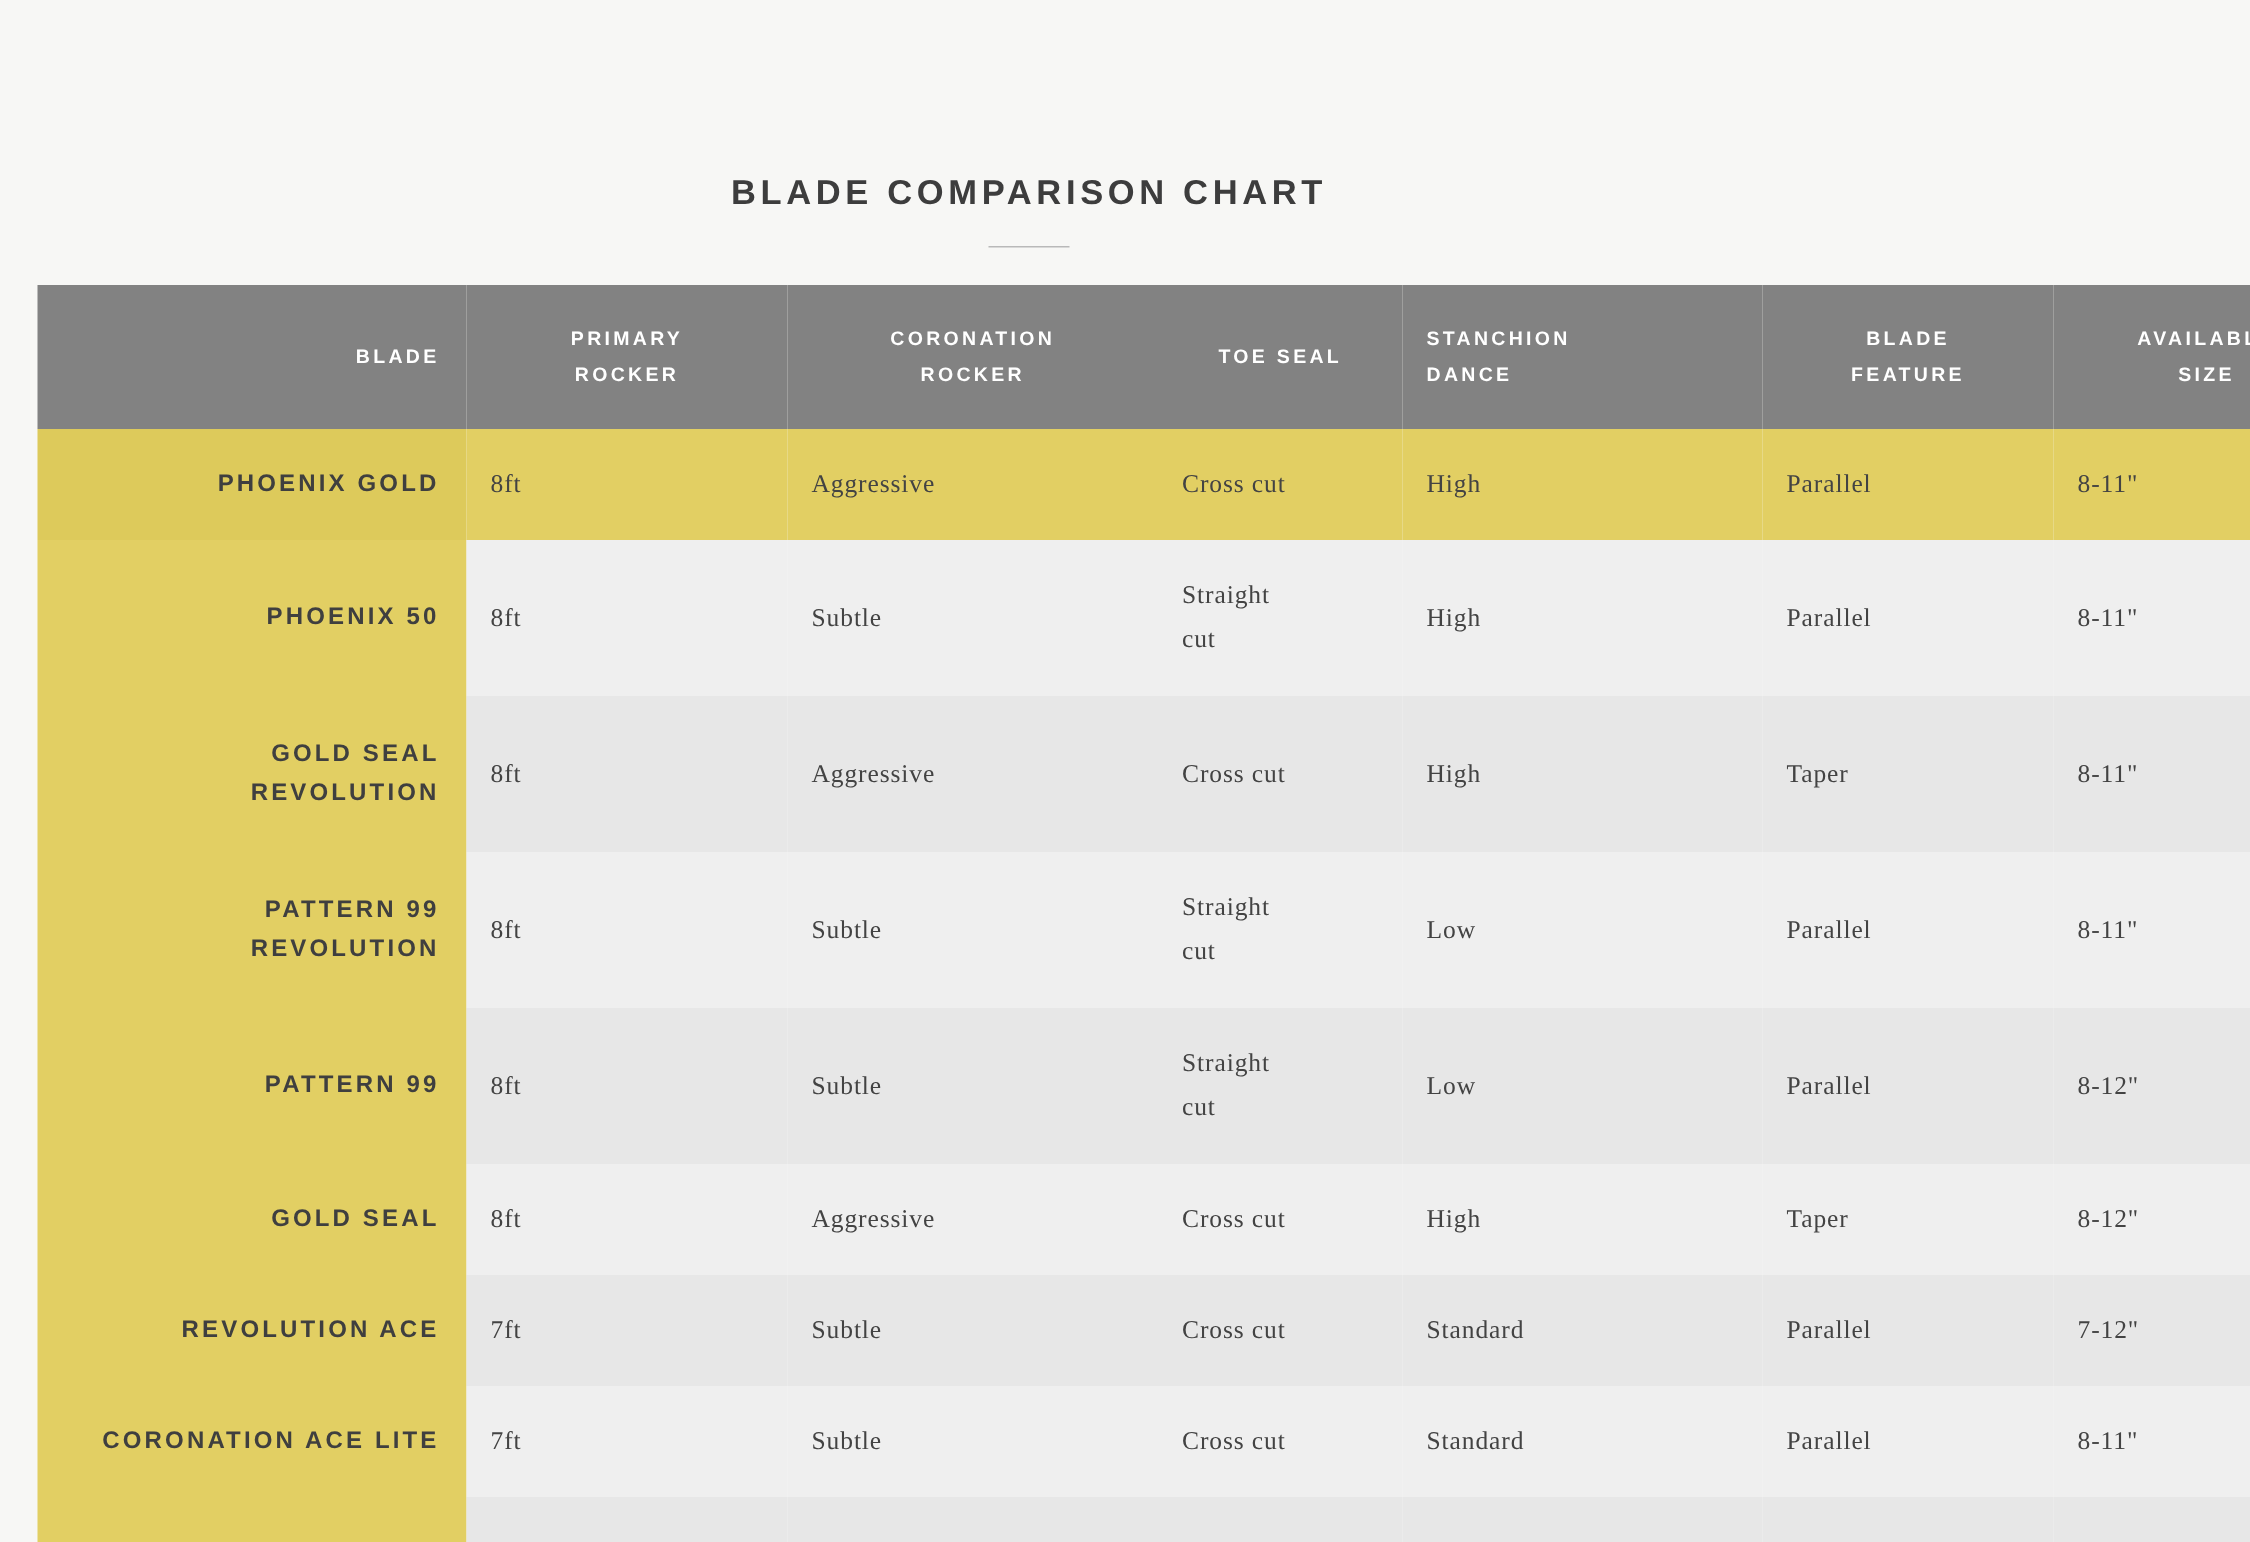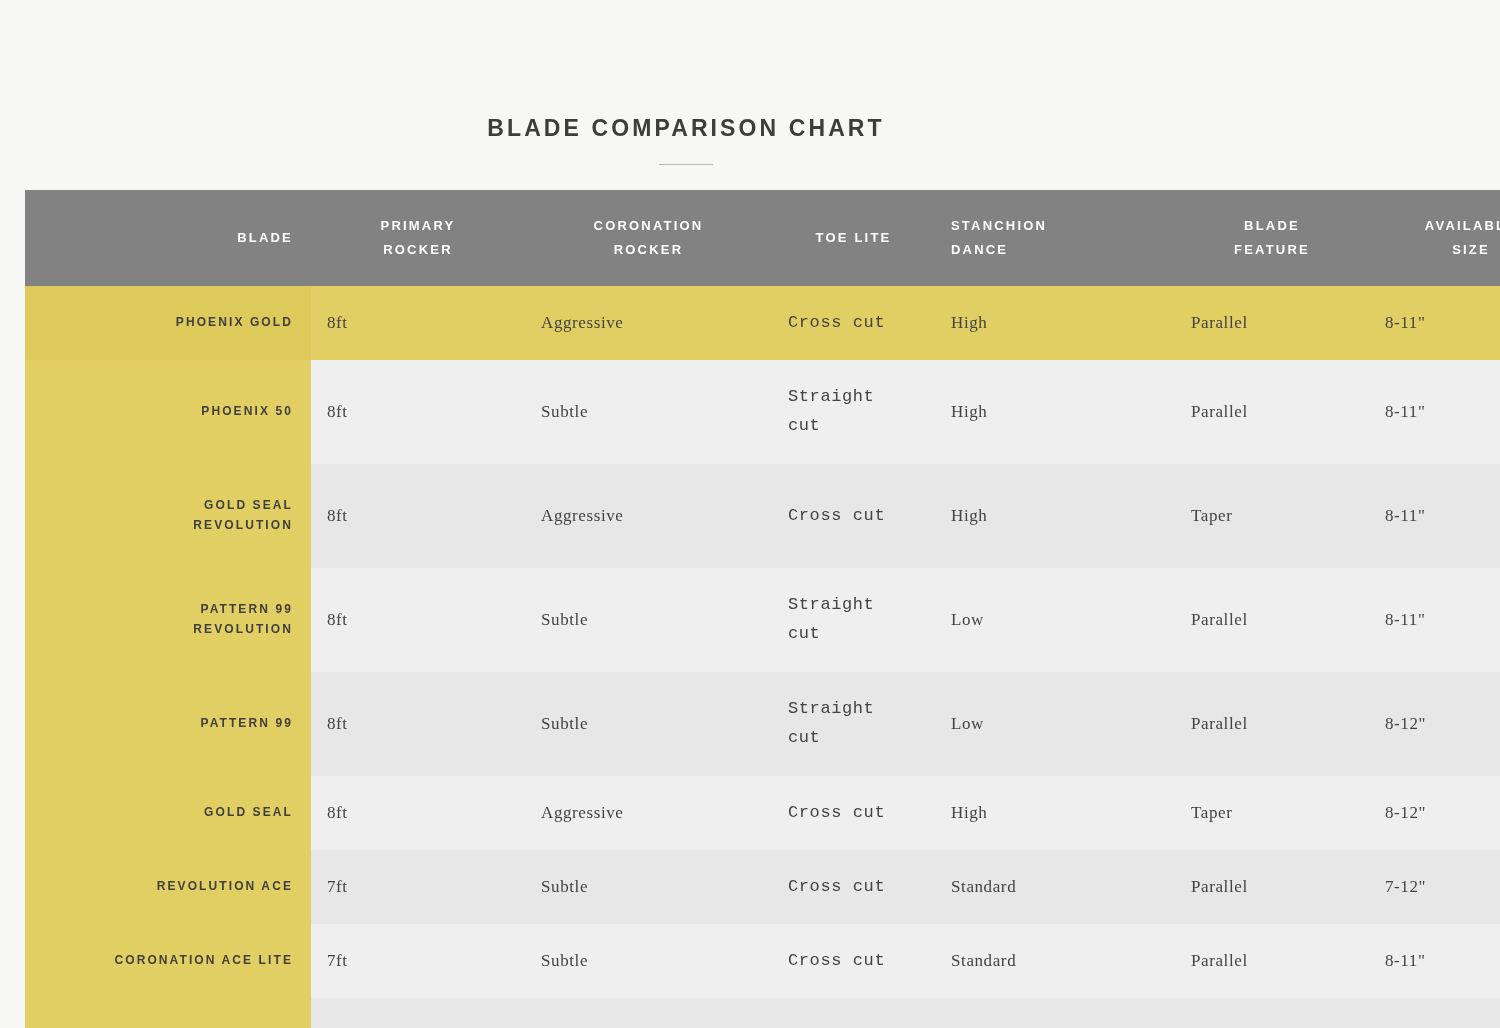--- a/index.html
+++ b/index.html
@@ -88,41 +88,41 @@
     font-size: 17px;
     color: #434343;
     padding: 10px 16px;
     border: none;
     vertical-align: middle;
     letter-spacing: 0.6px;
   }
 
   tbody td.name-cell {
     font-family: "Liberation Sans", sans-serif;
-    font-size: 12px;
+    font-size: 16px;
     letter-spacing: 2.1px;
     font-weight: 600;
     color: #3f3f3f;
     text-align: right;
     padding-right: 18px;
     line-height: 1.65;
     background: #e2cf63;
   }
 
   tr.row-highlight td.name-cell { background: #ddca5b; }
   tr.row-highlight td.data-cell { background: #e2cf63; }
 
   tr.row-odd  td.data-cell { background: #efefef; }
   tr.row-even td.data-cell { background: #e7e7e7; }
 
   tr.tall td { height: 84px; }
   tr.short td { height: 54px; }
 
   .cell-wrap { display: block; max-width: 100%; }
-  .wrapped { line-height: 1.7; font-family: Liberation Mono, monospace; }
+  .wrapped { line-height: 1.7; }
 </style>
 </head>
 <body>
 
 <div class="page">
 
   <div class="title-block">
     <h1 class="chart-title">BLADE COMPARISON CHART</h1>
     <div class="title-rule"></div>
   </div>
@@ -136,21 +136,21 @@
           </th>
           <th class="col-primary">
             <span class="hdr-line">PRIMARY</span>
             <span class="hdr-line">ROCKER</span>
           </th>
           <th class="col-secondary">
             <span class="hdr-line">CORONATION</span>
             <span class="hdr-line">ROCKER</span>
           </th>
           <th class="col-toepick">
-            <span class="hdr-line">TOE LITE</span>
+            <span class="hdr-line">TOE SEAL</span>
           </th>
           <th class="col-stanchion">
             <span class="hdr-line">STANCHION</span>
             <span class="hdr-line">DANCE</span>
           </th>
           <th class="col-feature">
             <span class="hdr-line">BLADE</span>
             <span class="hdr-line">FEATURE</span>
           </th>
           <th class="col-size">

